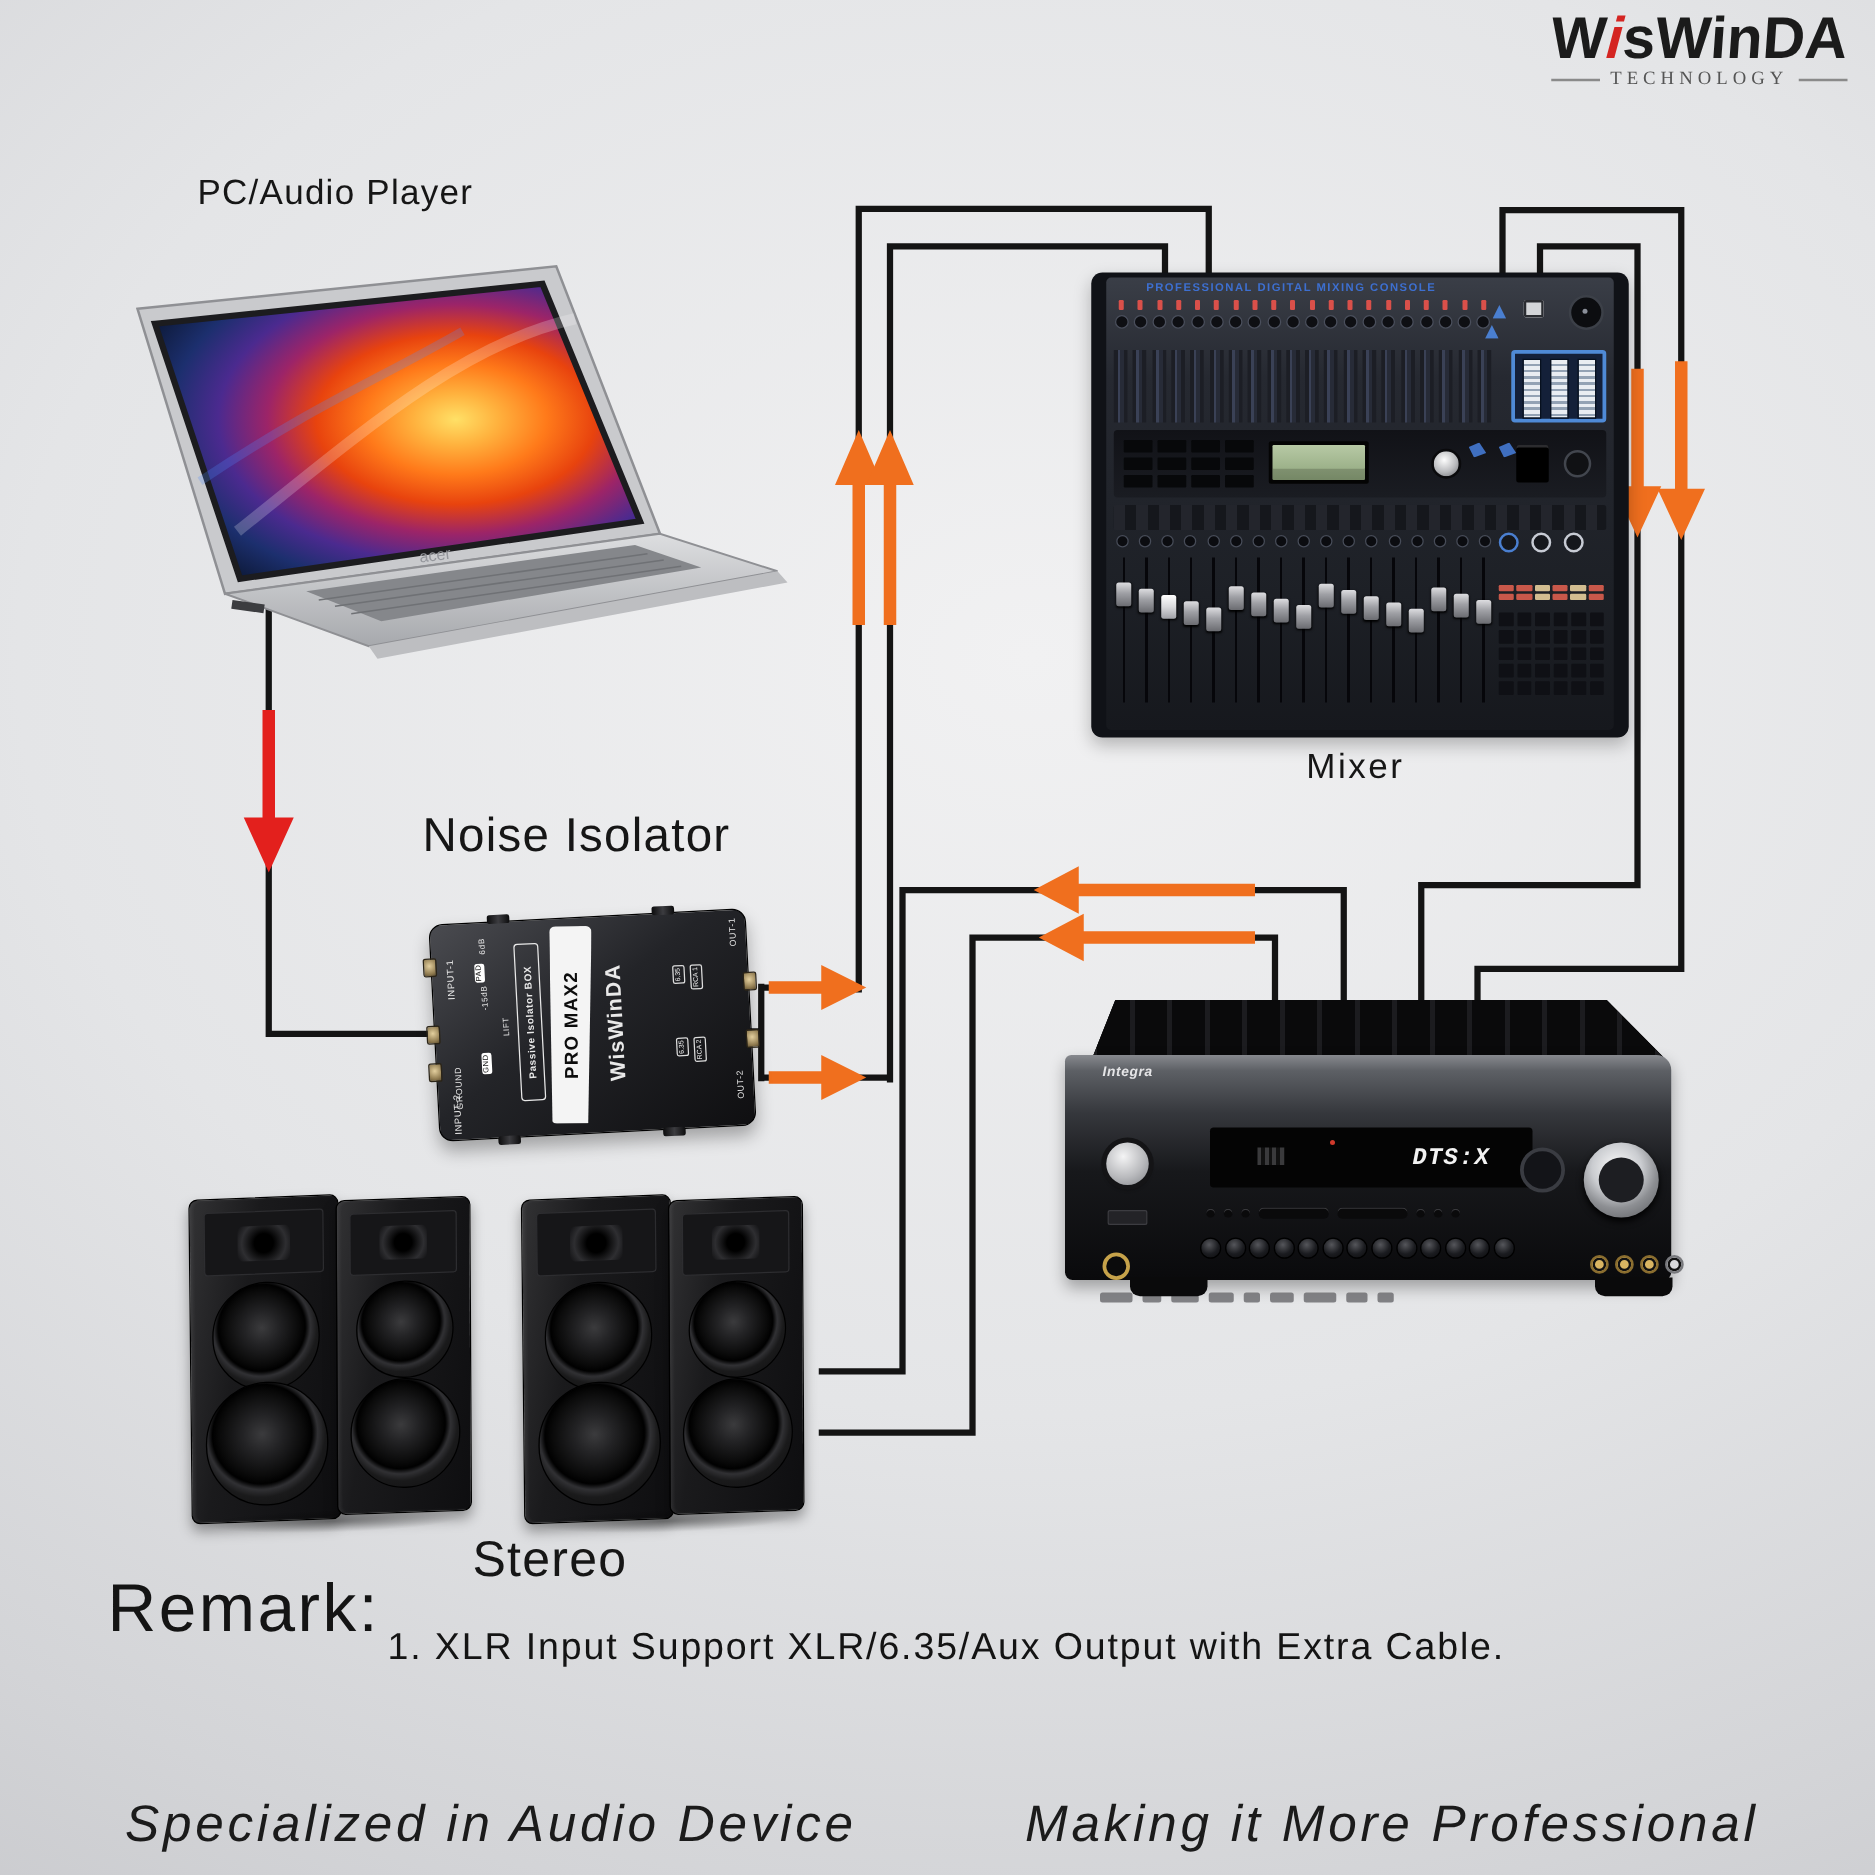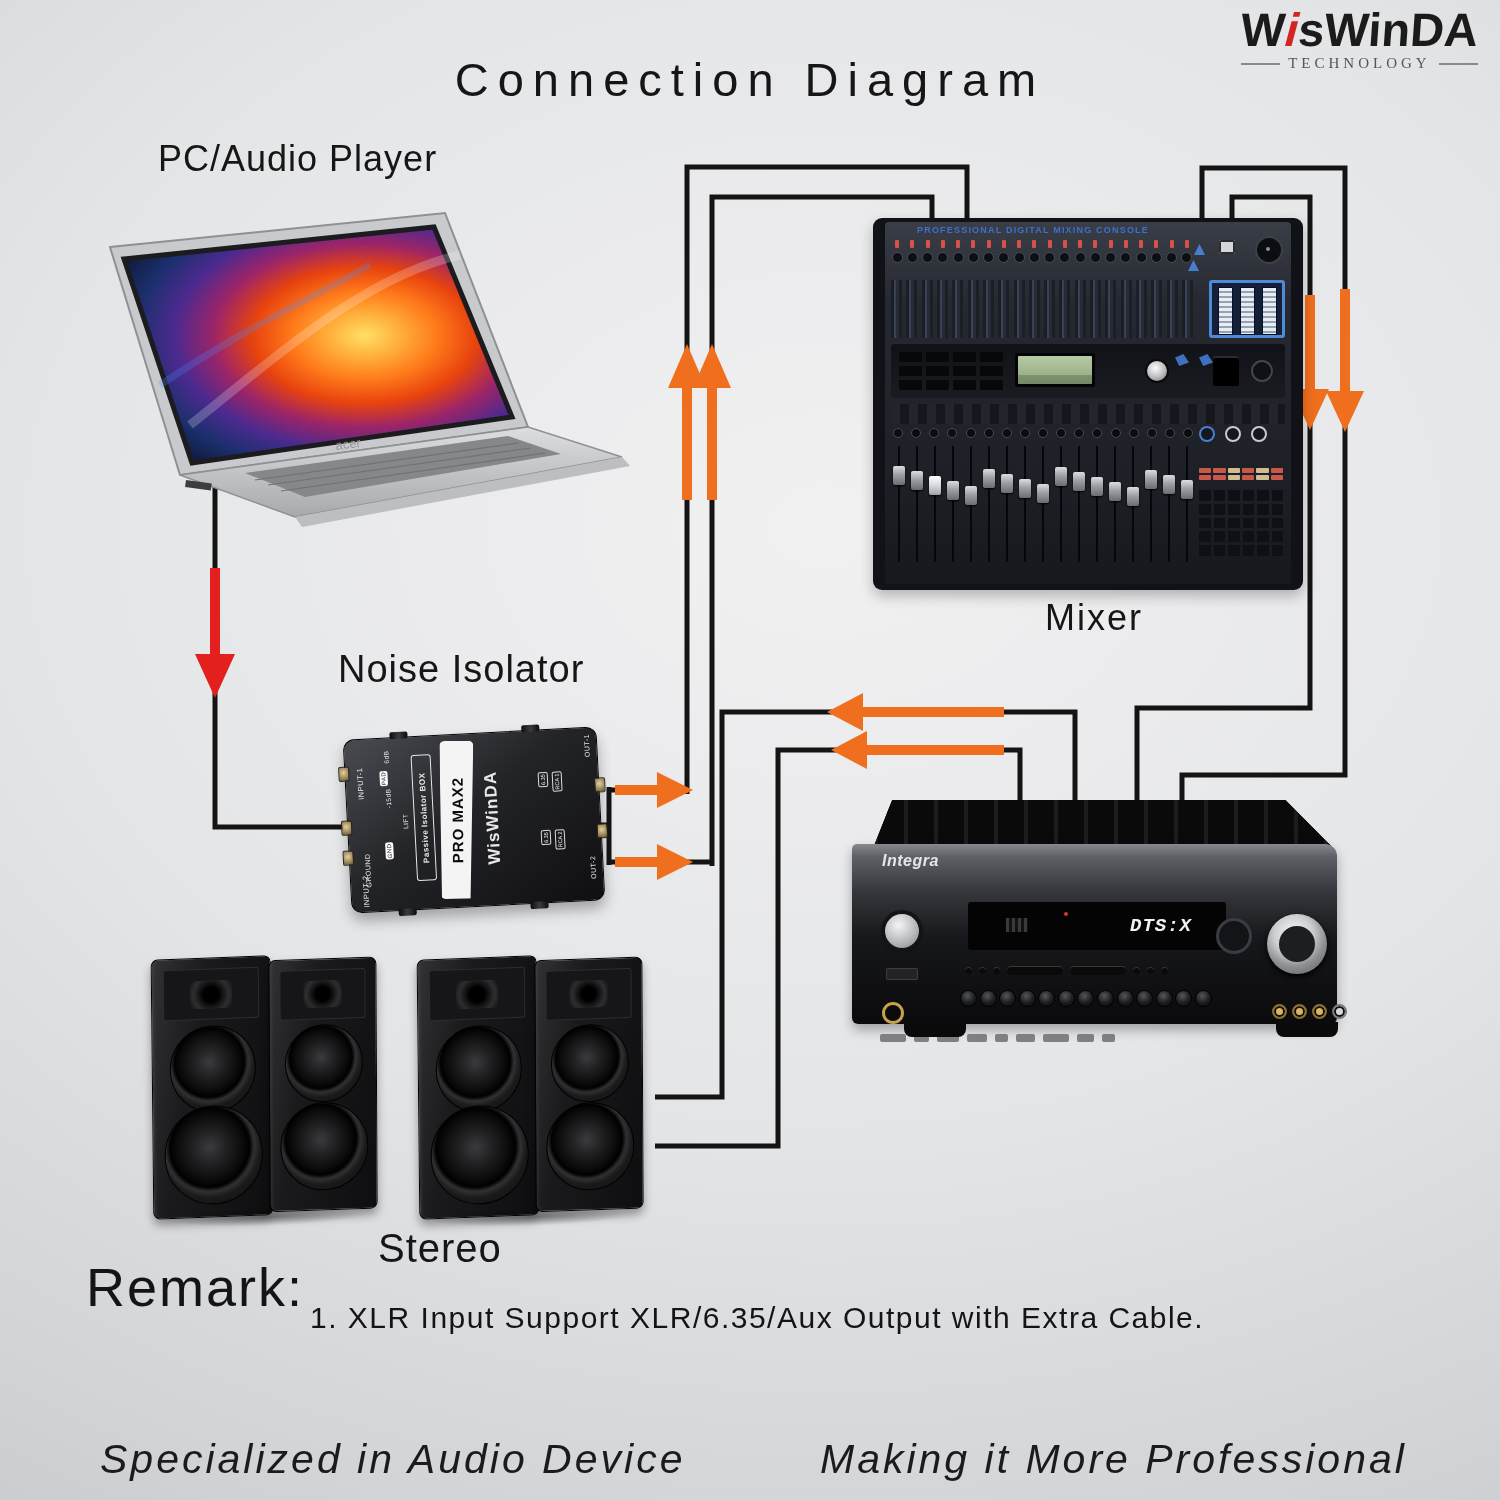--- a/index.html
+++ b/index.html
@@ -2,21 +2,21 @@
 <html><head>
 <meta charset="utf-8">
 <style>
   html,body{margin:0;padding:0;background:#bbb;}
   .canvas{position:relative;width:1500px;height:1500px;overflow:hidden;
     font-family:"Liberation Sans",sans-serif;color:#141414;
     background:radial-gradient(ellipse 120% 90% at 55% 35%, #f1f1f2 0%, #e4e5e7 45%, #d3d4d7 75%, #c2c3c7 100%);}
   .abs{position:absolute;}
   
   .page-title{left:0;top:52px;width:100%;text-align:center;font-size:47px;letter-spacing:9px;color:#161616;}
-  .dev-label{font-size:36px;letter-spacing:1px;color:#161616;z-index:3;}
+  .dev-label{font-size:28px;letter-spacing:1px;color:#161616;z-index:3;}
   .remark-head{left:86px;top:1256px;font-size:54px;letter-spacing:2px;}
   .remark-item{left:310px;font-size:30px;letter-spacing:1.5px;}
   .footer-text{top:1436px;font-size:41px;font-style:italic;letter-spacing:3px;font-weight:500;color:#1b1b1b;}
   
   .logo{right:22px;top:6px;text-align:center;z-index:3;}
   .logo-brand{font-size:47px;font-weight:900;letter-spacing:0px;color:#1b1b1b;transform:skewX(-4deg);display:block;line-height:1;}
   .logo-brand .red-i{color:#d42522;font-style:italic;}
   .logo-sub{display:flex;align-items:center;gap:8px;margin-top:2px;}
   .logo-sub .rule{height:2px;background:#8a8a8a;flex:1;}
   .logo-sub .sub-text{font-family:"Liberation Serif",serif;font-size:15px;letter-spacing:4px;color:#555;}
@@ -90,21 +90,21 @@
   .iso-brand .vtext{font-size:17px;font-weight:900;letter-spacing:1px;}
   .iso-jbadge{border:1px solid #ddd;color:#eee;border-radius:2px;font-size:5.5px;padding:1px;writing-mode:vertical-rl;transform:rotate(180deg);letter-spacing:0;}
   
   .amp{left:852px;top:800px;width:485px;height:240px;z-index:2;}
   .amp .abs{position:absolute;}
   .amp-vent{left:22px;right:6px;top:0;height:46px;clip-path:polygon(4% 0,90% 0,100% 100%,0 100%);
      background:repeating-linear-gradient(90deg,#1c1c1f 0 4px,#0a0a0b 4px 30px),repeating-linear-gradient(180deg,#1a1a1d 0 3px,#0b0b0c 3px 15px);background-color:#0b0b0c;}
   .amp-body{left:0;right:0;top:44px;height:180px;border-radius:5px 12px 6px 6px;
      background:linear-gradient(180deg,#87898e 0%,#5d6065 7%,#35373c 26%,#17181b 52%,#0a0a0c 100%);
      box-shadow:0 6px 12px rgba(0,0,0,.3);}
-  .amp-brand{left:30px;top:8px;font-size:16px;font-weight:bold;color:#e5e5e7;letter-spacing:.5px;font-style:italic;}
+  .amp-brand{left:30px;top:8px;font-size:11px;font-weight:bold;color:#e5e5e7;letter-spacing:.5px;font-style:italic;}
   .amp-display{left:116px;top:58px;width:258px;height:48px;background:#040404;border-radius:3px;}
   .amp-display .dts{position:absolute;right:34px;top:13px;color:#f2f2f2;font-family:"Liberation Mono",monospace;
      font-size:19px;font-weight:bold;font-style:italic;letter-spacing:1px;}
   .amp-display .dim{position:absolute;left:38px;top:16px;width:22px;height:14px;background:repeating-linear-gradient(90deg,#3a3a3c 0 3px,#111 3px 6px);}
   .amp-display .reddot{position:absolute;left:96px;top:10px;width:4px;height:4px;border-radius:50%;background:#d03a2c;}
   .amp-powerknob{left:33px;top:70px;width:34px;height:34px;border-radius:50%;
      background:radial-gradient(circle at 40% 33%,#f4f4f5,#b9babd 55%,#808287);box-shadow:0 0 0 4px #141416,0 2px 4px #000;}
   .amp-smalllcd{left:34px;top:124px;width:32px;height:12px;background:#232327;border-radius:2px;box-shadow:inset 0 0 0 1px #3c3c41;}
   .amp-volknob{left:415px;top:70px;width:60px;height:60px;border-radius:50%;
      background:radial-gradient(circle at 44% 34%,#fbfbfb,#caccd0 38%,#8d8f93 62%,#55575b);box-shadow:0 3px 6px #000;}
@@ -160,21 +160,20 @@
       <polygon fill="#f06f1e" points="707,500 707,388 693,388 712,344 731,388 717,388 717,500"></polygon>
       <polygon fill="#f06f1e" points="615,785 657,785 657,772 693,790 657,808 657,795 615,795"></polygon>
       <polygon fill="#f06f1e" points="615,857 657,857 657,844 693,862 657,880 657,867 615,867"></polygon>
       <polygon fill="#f06f1e" points="1004,707 863,707 863,693 827,712 863,731 863,717 1004,717"></polygon>
       <polygon fill="#f06f1e" points="1004,745 867,745 867,731 831,750 867,769 867,755 1004,755"></polygon>
       <polygon fill="#f06f1e" points="1305,295 1315,295 1315,389 1329,389 1310,430 1291,389 1305,389"></polygon>
       <polygon fill="#f06f1e" points="1340,289 1350,289 1350,391 1364,391 1345,432 1326,391 1340,391"></polygon>
     </g>
   </svg>
 
-  <div class="abs page-title">Connection Diagram</div>
   <div class="abs logo">
     <span class="logo-brand"><span>W</span><span class="red-i">i</span><span>sWinDA</span></span>
     <span class="logo-sub">
       <i class="rule"></i>
       <span class="sub-text">TECHNOLOGY</span>
       <i class="rule"></i>
     </span>
   </div>
 
   <svg class="abs laptop" width="620" height="360" viewBox="0 0 620 360">

